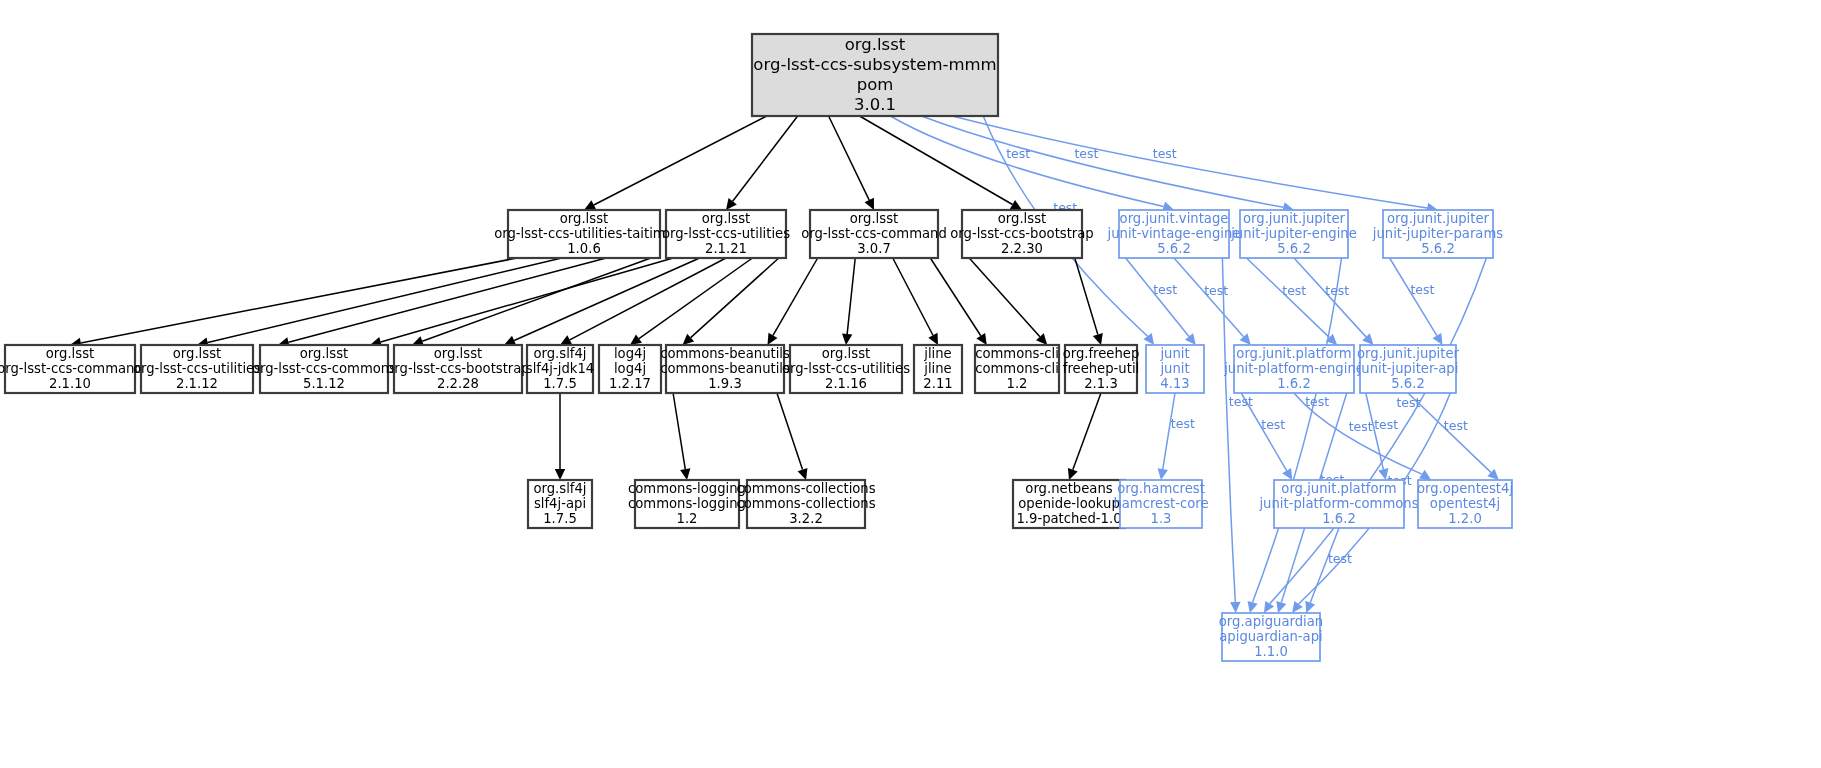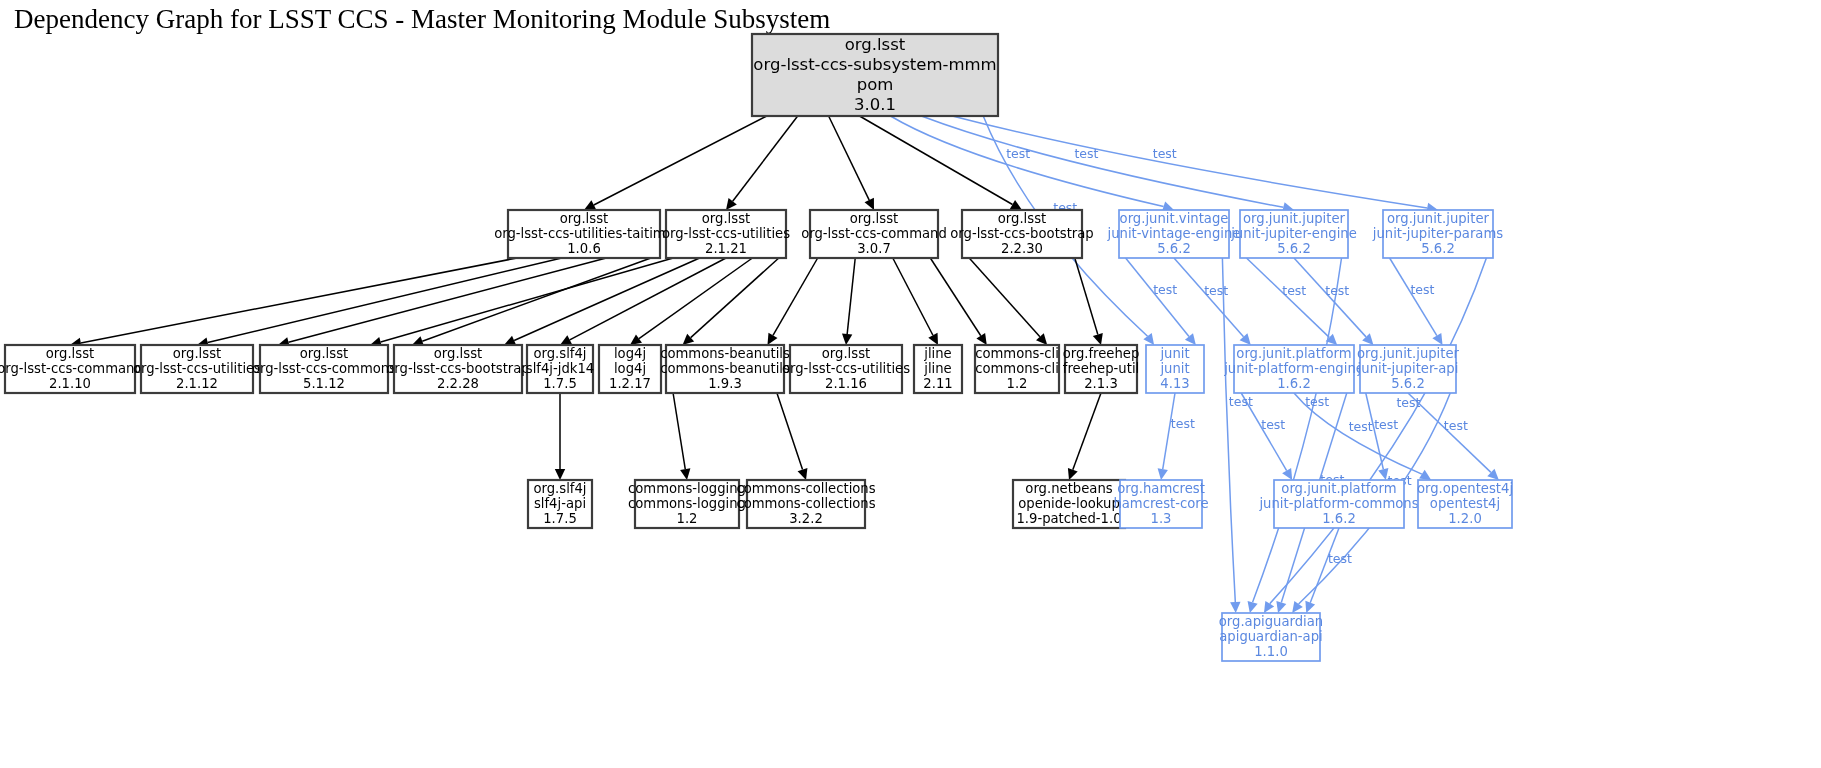--- a/index.html
+++ b/index.html
@@ -76,21 +76,20 @@
     dominant-baseline: middle;
   }
   .arrow-black { fill: #000000; }
   .arrow-blue  { fill: #719cee; }
 </style>
 </head>
 <body>
 
 <div id="page">
 
-  <div id="graph-title">Dependency Graph for LSST CCS - Master Monitoring Module Subsystem</div>
 
   <svg id="graph-canvas" viewBox="0 0 1821 768">
     <g id="edges-layer">
         <path d="M 766.76 116 L 593.7819667889638 204.96878486450754" class="edge"></path>
         <polygon points="584,210 591.4035741794582,200.3445823824519 596.1603593984694,209.59298734656318" class="arrow-black"></polygon>
         <path d="M 797.6857142857143 116 L 732.6703996441084 201.25324239572868" class="edge"></path>
         <polygon points="726,210 728.5355687766347,198.09996256396832 736.8052305115822,204.40652222748903" class="arrow-black"></polygon>
         <path d="M 828.6114285714285 116 L 869.2169688187682 200.09431412170943" class="edge"></path>
         <polygon points="874,210 864.5342809490309,202.35538340738262 873.8996566885056,197.83324483603624" class="arrow-black"></polygon>
         <path d="M 859.5371428571428 116 L 1012.4788514512214 204.49112259057338" class="edge"></path>

